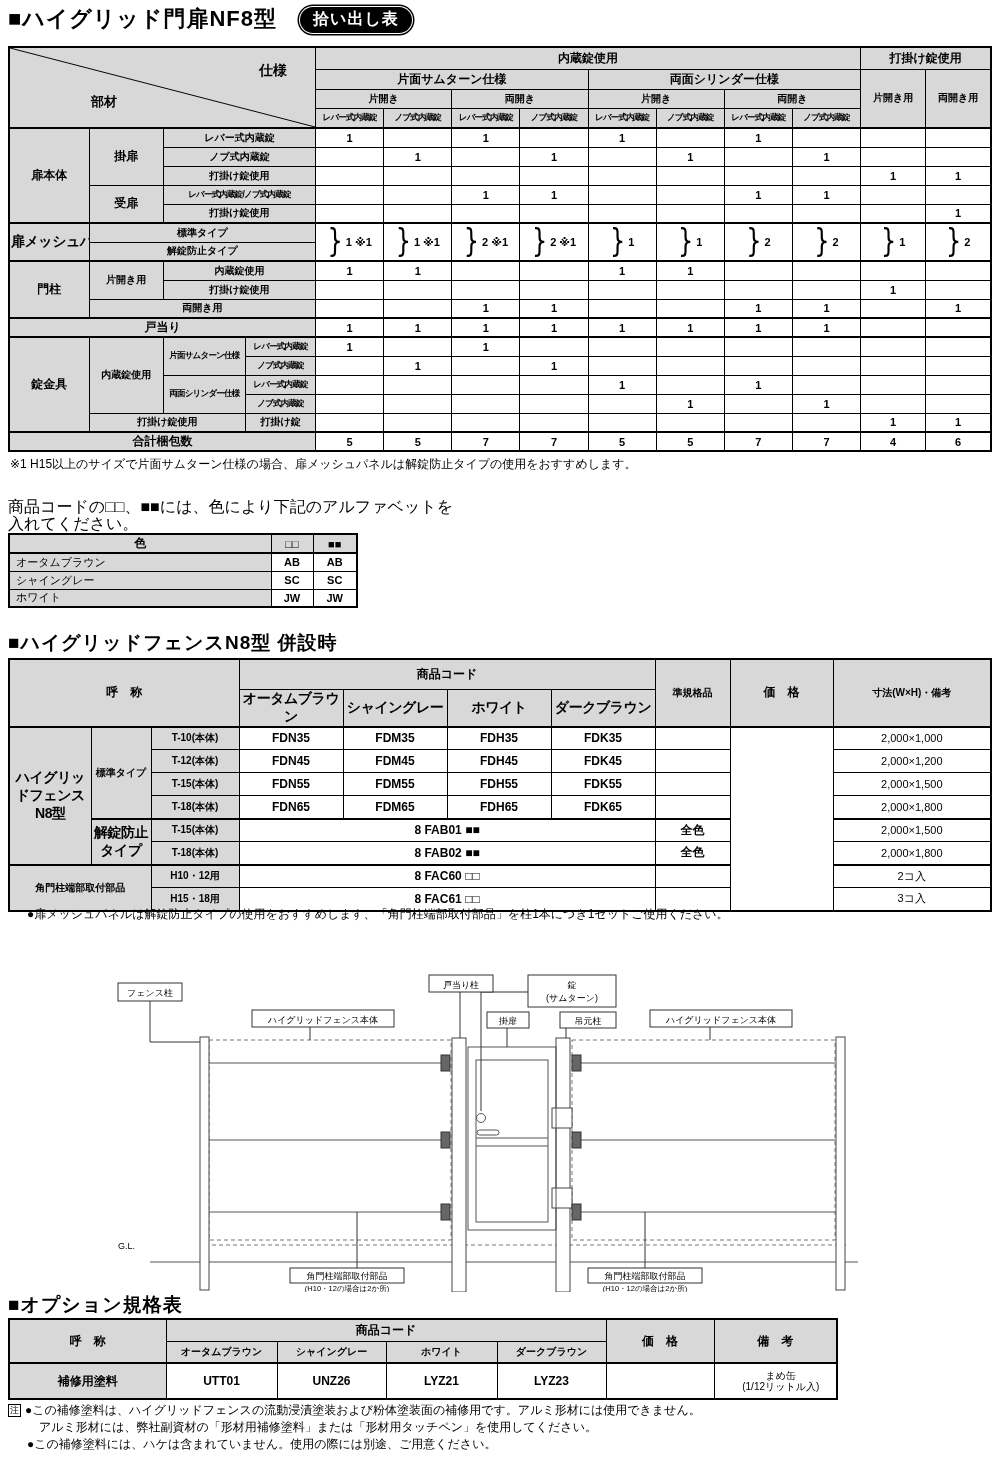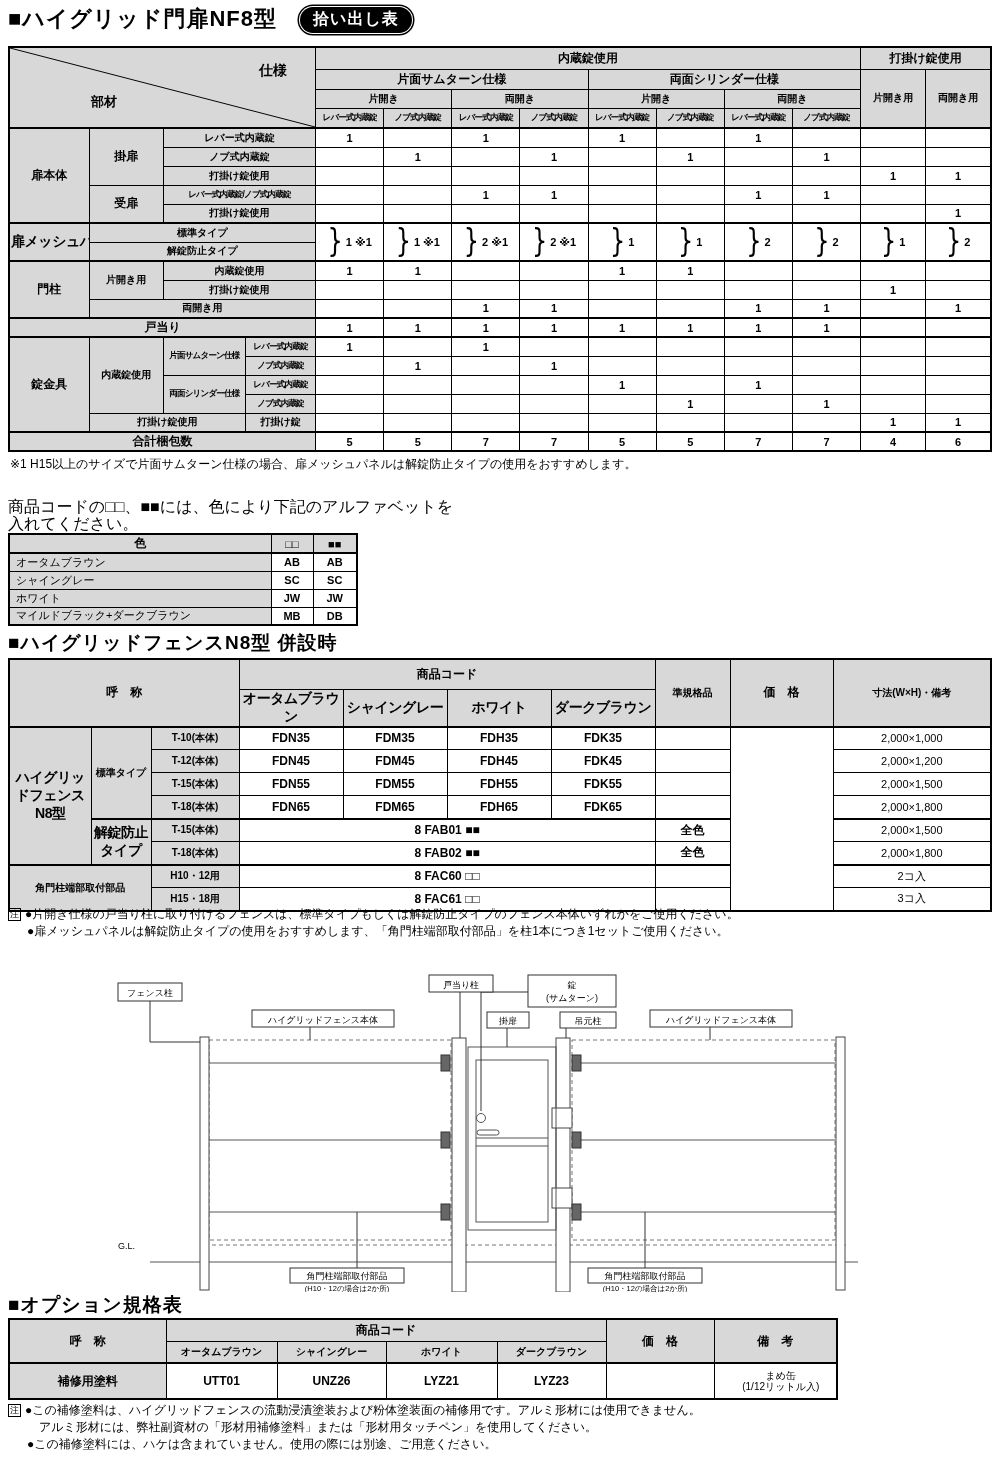--- a/index.html
+++ b/index.html
@@ -382,25 +382,20 @@
   <tr>
     <td class="g cname">シャイングレー</td>
     <td>SC</td>
     <td>SC</td>
   </tr>
   <tr>
     <td class="g cname">ホワイト</td>
     <td>JW</td>
     <td>JW</td>
   </tr>
-  <tr>
-    <td class="g cname">マイルドブラック+ダークブラウン</td>
-    <td>MB</td>
-    <td>DB</td>
-  </tr>
 </tbody>
   </table>
 
 <div class="abs sec sec2" style="left:8px;top:630px;">■ハイグリッドフェンスN8型 併設時</div>
 
 <table id="t2" class="abs" style="left:8px;top:658px;width:982px;">
   <colgroup>
     <col style="width:82px">
       <col style="width:60px">
       <col style="width:88px">
@@ -488,21 +483,20 @@
   <tr>
     <td class="g f10 nw">H15・18用</td>
     <td class="code" colspan="4">8 FAC61 □□</td>
     <td></td>
     <td class="dim">3コ入</td>
   </tr>
 </tbody>
   </table>
 
 <div class="abs note" style="left:8px;top:906px;">
-  <div><span class="chu">注</span><span>●片開き仕様の戸当り柱に取り付けるフェンスは、標準タイプもしくは解錠防止タイプのフェンス本体いずれかをご使用ください。</span></div>
   <div class="ind">●扉メッシュパネルは解錠防止タイプの使用をおすすめします、「角門柱端部取付部品」を柱1本につき1セットご使用ください。</div>
 </div>
 
 <svg id="diagram" class="abs" style="left:0;top:950px;" width="1000" height="342" viewBox="0 0 1000 342">
 
   <line class="dash" x1="205" y1="295" x2="848" y2="295"></line>
   <line class="ln" x1="150" y1="312" x2="858" y2="312"></line>
   <text x="118" y="299">G.L.</text>
 
   <rect class="dash" x="209" y="90" width="242" height="200"></rect>

